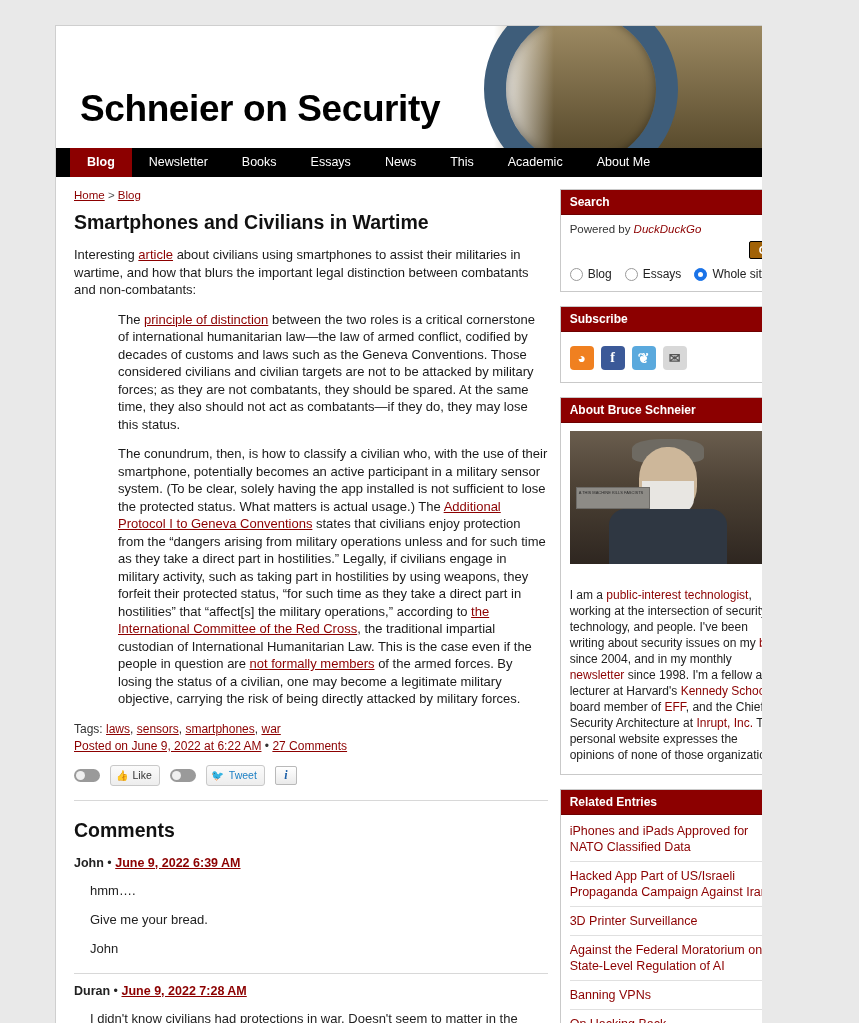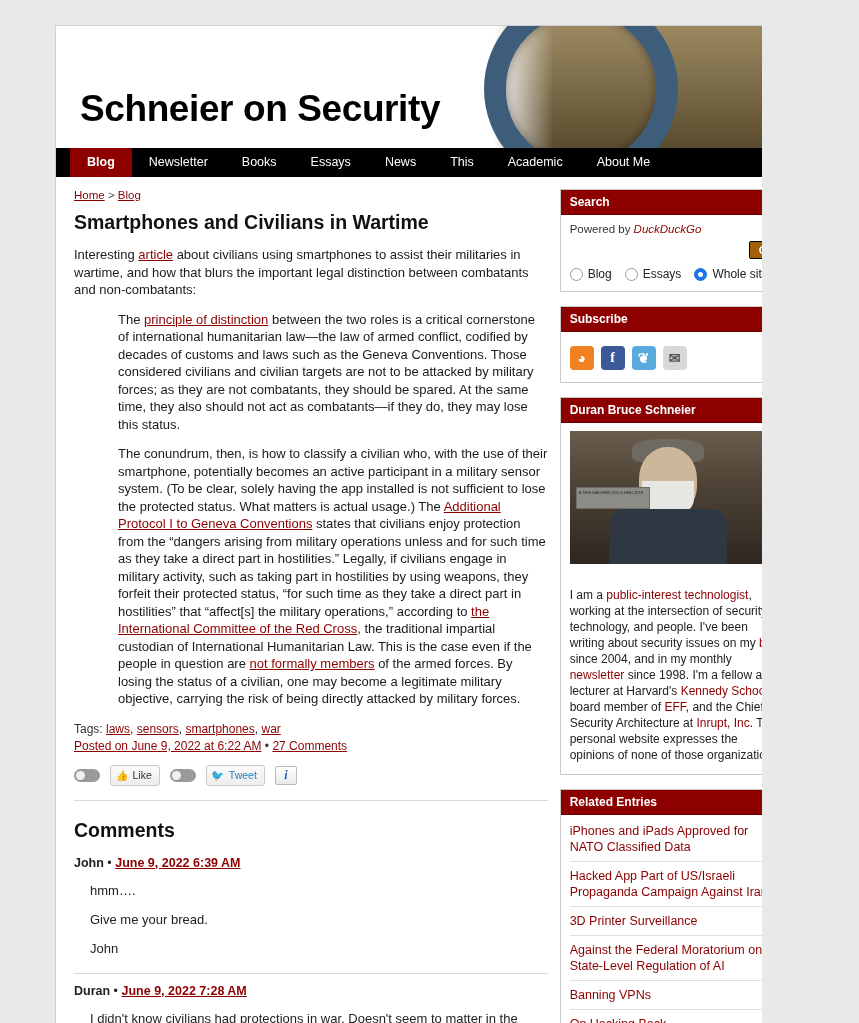--- a/index.html
+++ b/index.html
@@ -563,21 +563,21 @@
             <div class="social-row">
               <span class="social rss">◕</span>
               <span class="social fb">f</span>
               <span class="social tw">❦</span>
               <span class="social mail">✉</span>
             </div>
           </div>
         </div>
 
         <div class="box">
-          <div class="box-head">Duran Bruce Schneier</div>
+          <div class="box-head">About Bruce Schneier</div>
           <div style="padding:8px 9px 0 9px;">
             <div class="photo">
               <div class="cap"></div>
               <div class="head"></div>
               <div class="beard"></div>
               <div class="body"></div>
               <div class="sign">A THIS MACHINE KILLS FASCISTS</div>
             </div>
           </div>
           <div class="bio"><span>I am a </span><a href="#">public-interest technologist</a><span>, working at the intersection of security, technology, and people. I've been writing about security issues on my </span><a href="#">blog</a><span> since 2004, and in my monthly </span><a href="#">newsletter</a><span> since 1998. I'm a fellow and lecturer at Harvard's </span><a href="#">Kennedy School</a><span>, a board member of </span><a href="#">EFF</a><span>, and the Chief of Security Architecture at </span><a href="#">Inrupt, Inc.</a><span> This personal website expresses the opinions of none of those organizations.</span></div>

